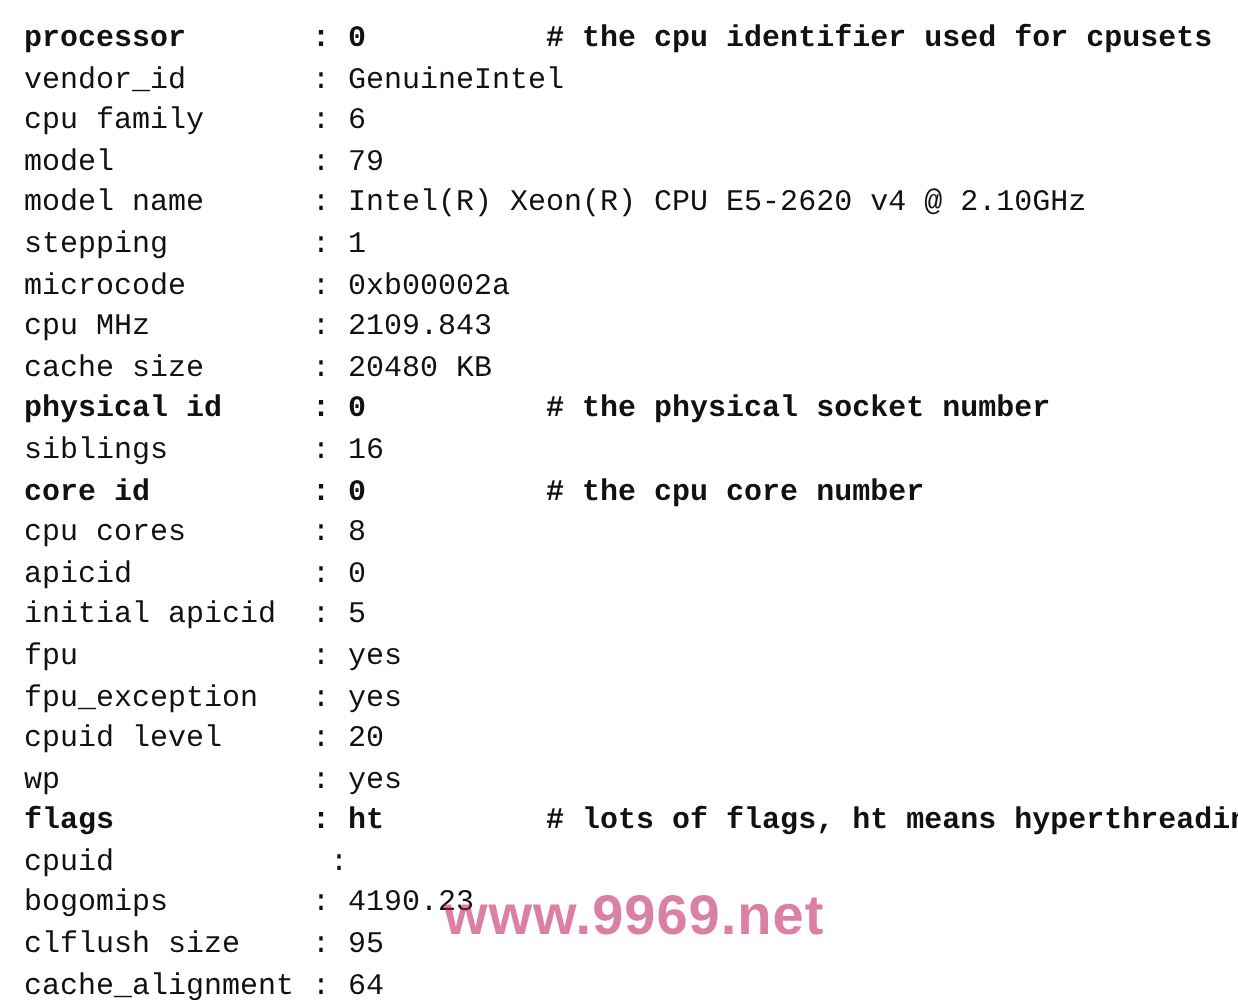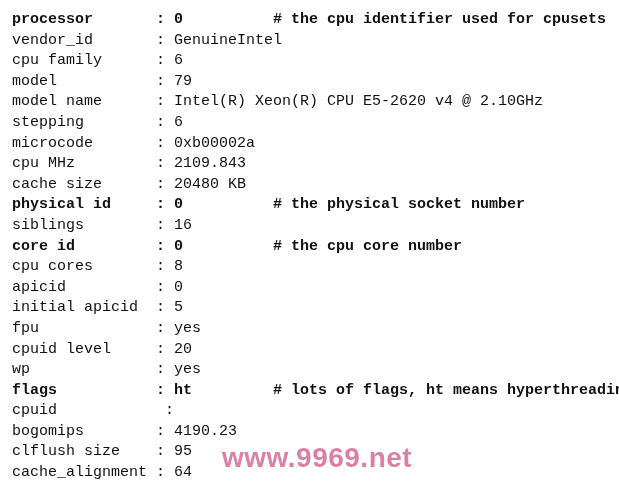--- a/index.html
+++ b/index.html
@@ -35,31 +35,32 @@
 </head>
 <body>
 
 <div class="page">
   <div id="rows">
       <div class="row bold">processor       : 0          # the cpu identifier used for cpusets</div>
       <div class="row">vendor_id       : GenuineIntel</div>
       <div class="row">cpu family      : 6</div>
       <div class="row">model           : 79</div>
       <div class="row">model name      : Intel(R) Xeon(R) CPU E5-2620 v4 @ 2.10GHz</div>
-      <div class="row">stepping        : 6</div>
+      <div class="row">stepping        : 1</div>
       <div class="row">microcode       : 0xb00002a</div>
       <div class="row">cpu MHz         : 2109.843</div>
       <div class="row">cache size      : 20480 KB</div>
       <div class="row bold">physical id     : 0          # the physical socket number</div>
       <div class="row">siblings        : 16</div>
       <div class="row bold">core id         : 0          # the cpu core number</div>
       <div class="row">cpu cores       : 8</div>
       <div class="row">apicid          : 0</div>
       <div class="row">initial apicid  : 5</div>
       <div class="row">fpu             : yes</div>
+      <div class="row">fpu_exception   : yes</div>
       <div class="row">cpuid level     : 20</div>
       <div class="row">wp              : yes</div>
       <div class="row bold">flags           : ht         # lots of flags, ht means hyperthreading</div>
       <div class="row">cpuid            : </div>
       <div class="row">bogomips        : 4190.23</div>
       <div class="row">clflush size    : 95</div>
       <div class="row">cache_alignment : 64</div>
     </div>
   <div class="watermark">www.9969.net</div>
 </div>

